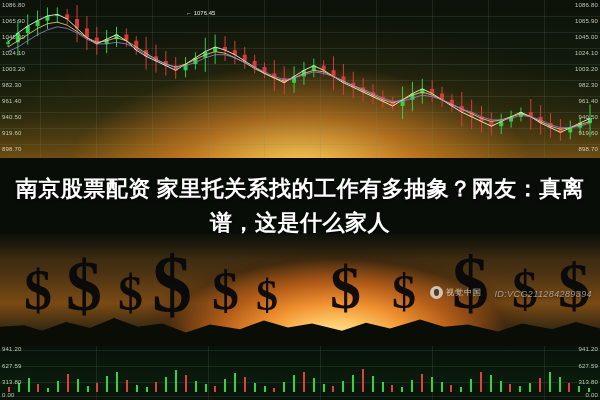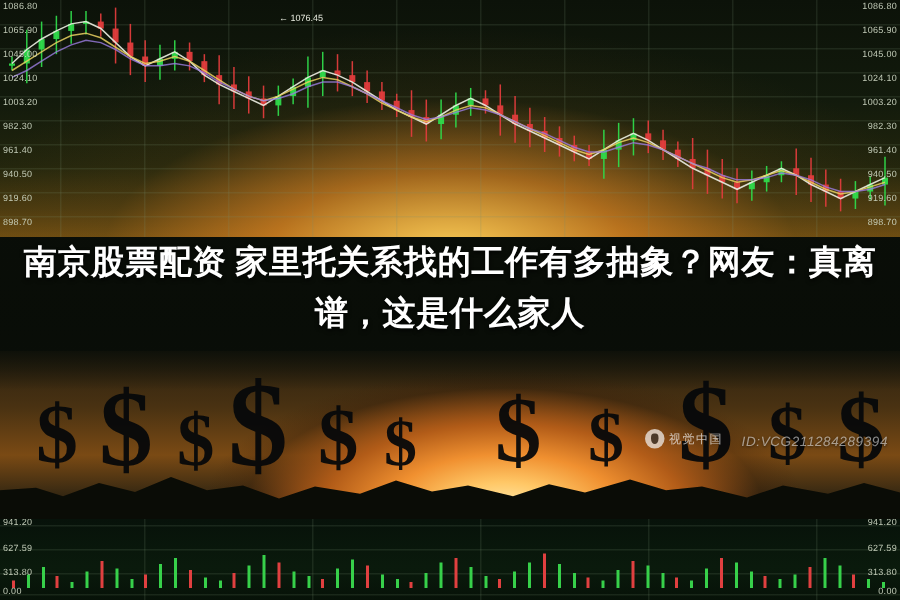--- a/index.html
+++ b/index.html
@@ -62,21 +62,21 @@
 
   
   .title-band {
     position: absolute;
     left: 0;
     top: 158px;
     width: 600px;
     height: 96px;
     background: linear-gradient(to bottom, rgba(8,12,6,0.62) 0%, rgba(8,12,6,0.72) 55%, rgba(8,12,6,0.55) 100%);
     display: flex;
-    align-items: flex-start;
+    align-items: center;
     justify-content: center;
     padding: 0 14px;
     box-sizing: border-box;
   }
   .headline {
     font-family: "Liberation Serif", serif;
     font-weight: bold;
     color: #ffffff;
     font-size: 22px;
     line-height: 34px;

